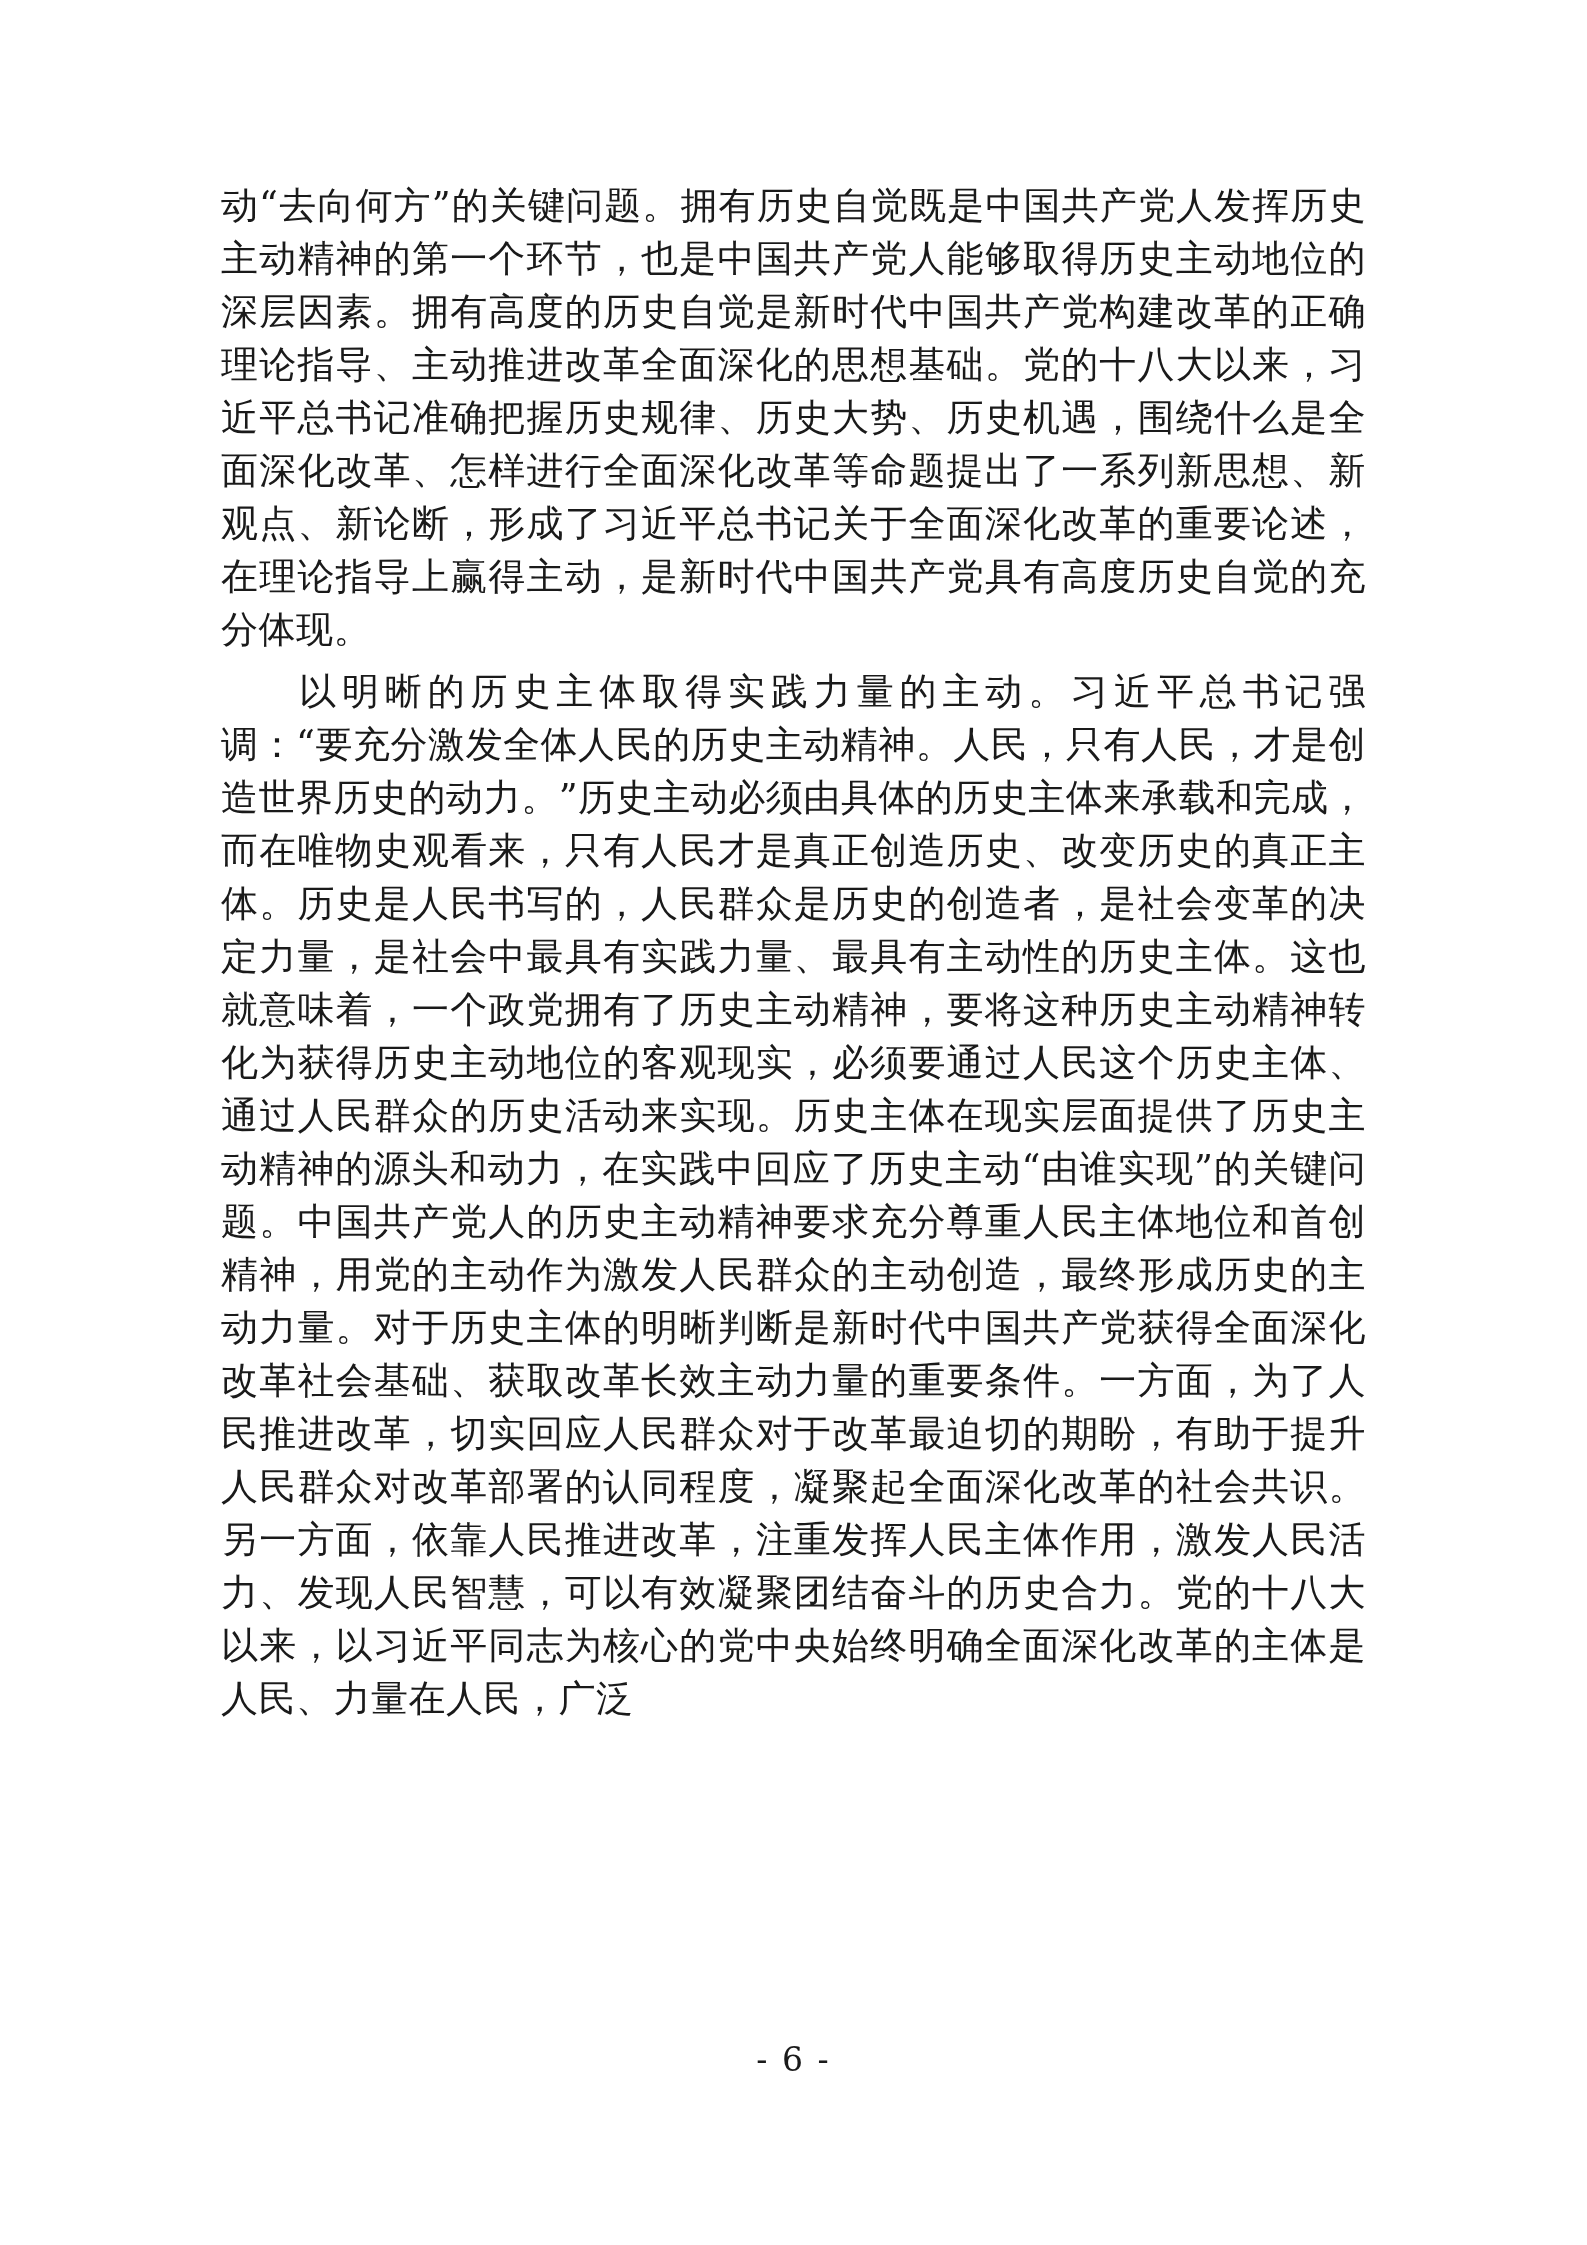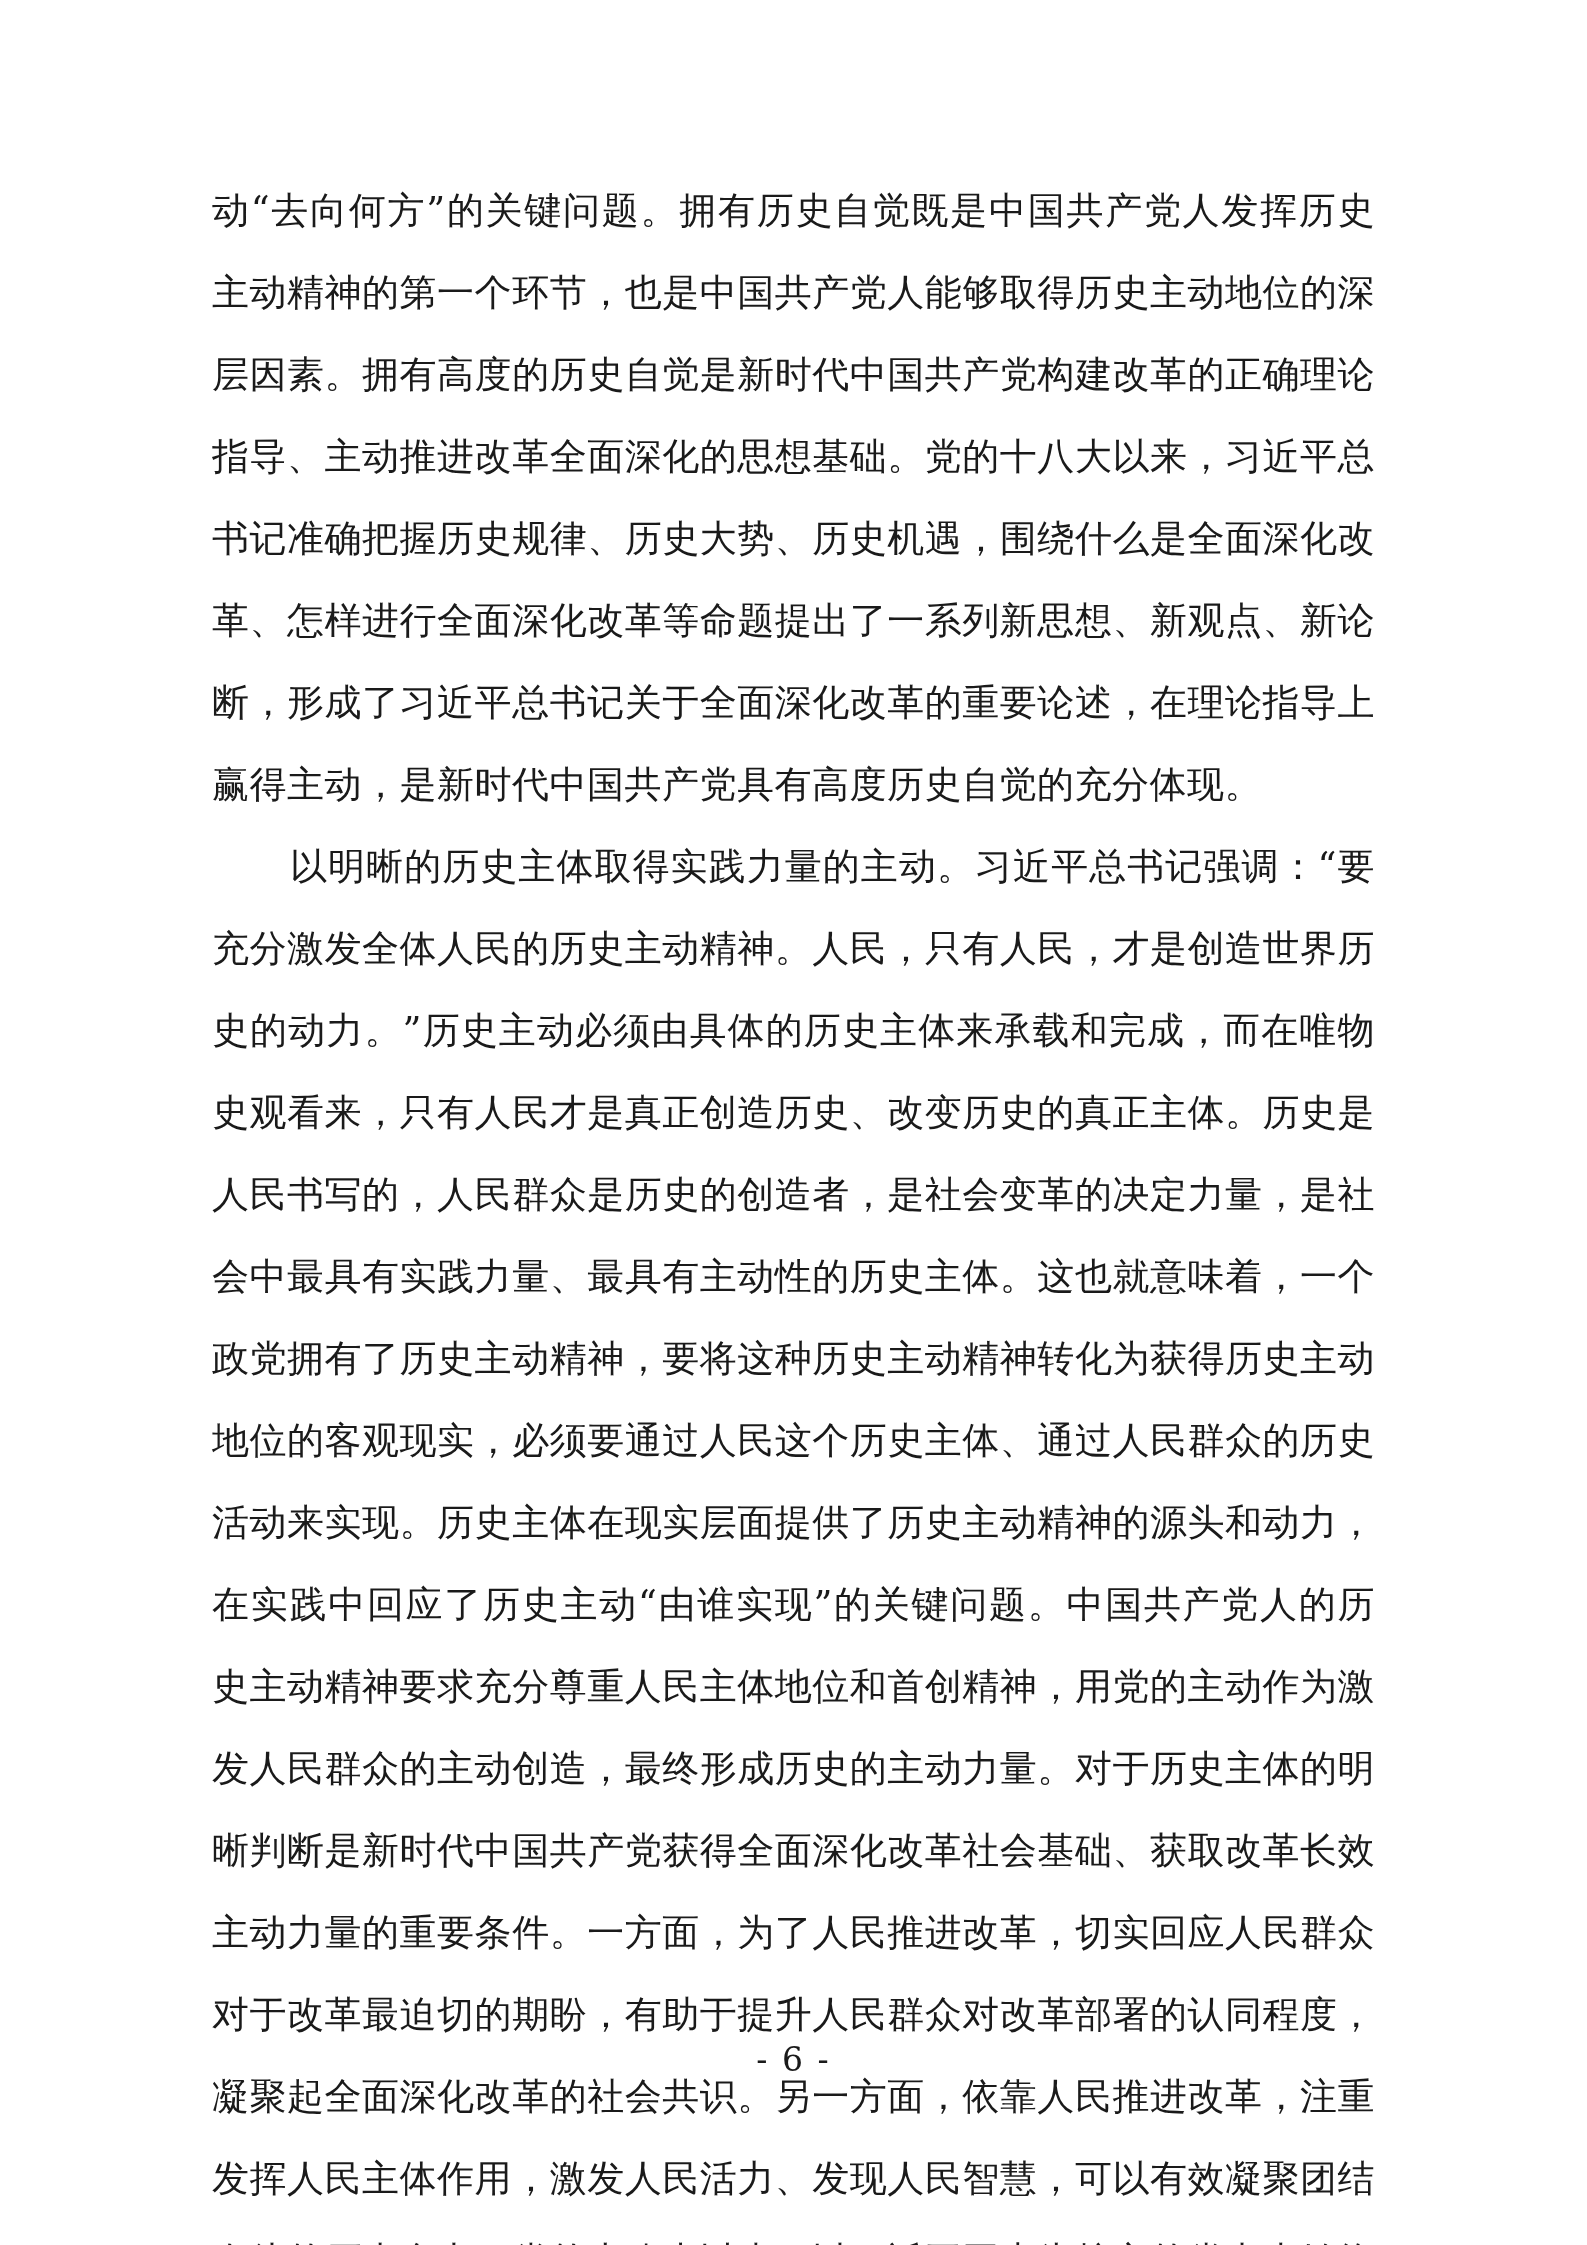--- a/index.html
+++ b/index.html
@@ -17,25 +17,25 @@
   }
   .content {
     position: absolute;
     left: 212px;
     top: 170px;
     width: 1163px;
   }
   .para {
     font-family: "DejaVu Serif", "Liberation Serif", serif;
     font-size: 37px;
-    line-height: 82px;
+    line-height: 53px;
     color: #1a1a1a;
     text-align: justify;
     text-justify: inter-ideograph;
-    margin: 0;
+    margin: 9px;
     letter-spacing: 0.5px;
     white-space: pre-wrap;
   }
   .para.indent {
     text-indent: 78px;
   }
   .page-number {
     position: absolute;
     left: 0;
     right: 0;

